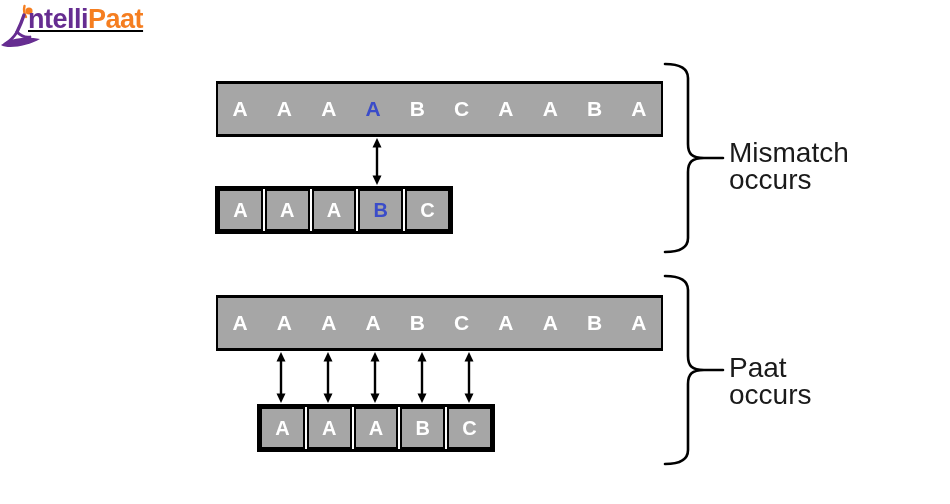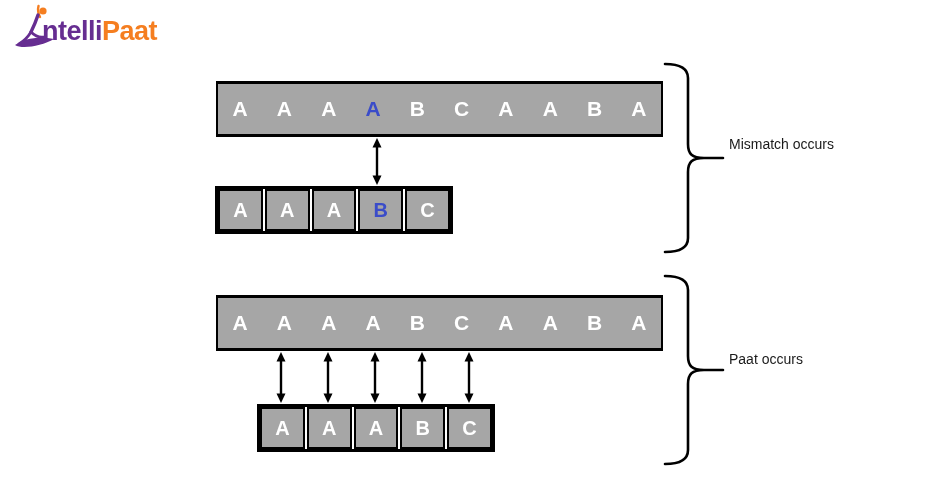--- a/index.html
+++ b/index.html
@@ -6,21 +6,21 @@
   body {
     width: 950px; height: 504px;
     background: #ffffff;
     position: relative;
     overflow: hidden;
     font-family: "Liberation Sans", sans-serif;
   }
   .abs { position: absolute; }
 
   
-  .logo { left: 14px; top: 4px; display: flex; align-items: flex-end; }
+  .logo { left: 0; top: 4px; display: flex; align-items: flex-start; text-decoration: underline; }
   .logo-text {
     font-size: 27px; font-weight: bold; letter-spacing: -0.5px;
     margin-left: -18px; margin-bottom: 3px; white-space: nowrap;
   }
   .logo-part1 { color: var(--logo-purple); }
   .logo-part2 { color: var(--logo-orange); }
 
   
   .bar {
     box-sizing: border-box;
@@ -58,22 +58,23 @@
 
   
   .arrow-svg { display: block; }
   .arrow-svg line { stroke: var(--line-black); stroke-width: 2.4; }
   .arrow-svg polygon { fill: var(--line-black); }
   .brace-svg path { stroke: var(--line-black); stroke-width: 2.6; fill: none; stroke-linecap: round; }
 
   
   .brace-label {
     width: 112px;
-    font-size: 14px; line-height: 27px;
+    font-size: 28px; line-height: 27px;
     color: var(--label-text);
+    margin-top: 8px;
   }
 </style>
 </head>
 <body>
 
 <div class="abs logo">
   <svg class="logo-fig" width="46" height="46" viewBox="0 0 46 46">
     <path d="M1,41 C10,34 26,32 40,35 C28,42 8,45.5 1,41 Z" fill="#662d91"></path>
     <path d="M26,13 C24,9 23.5,6 24.5,2" stroke="#f57e20" stroke-width="2.4" fill="none" stroke-linecap="round"></path>
     <path d="M24,11 C22,17 20,22 17,28" stroke="#662d91" stroke-width="3.4" fill="none" stroke-linecap="round"></path>

